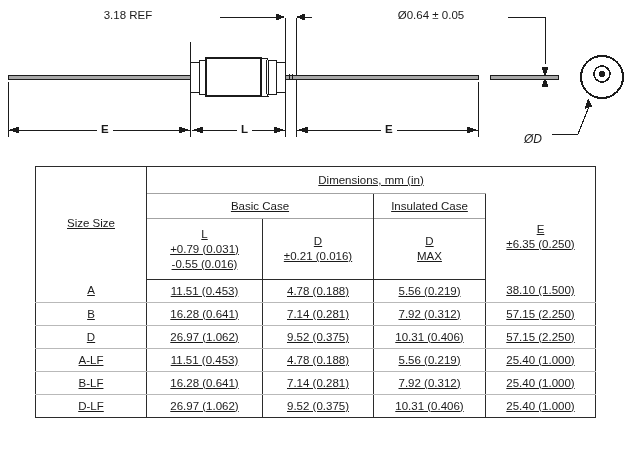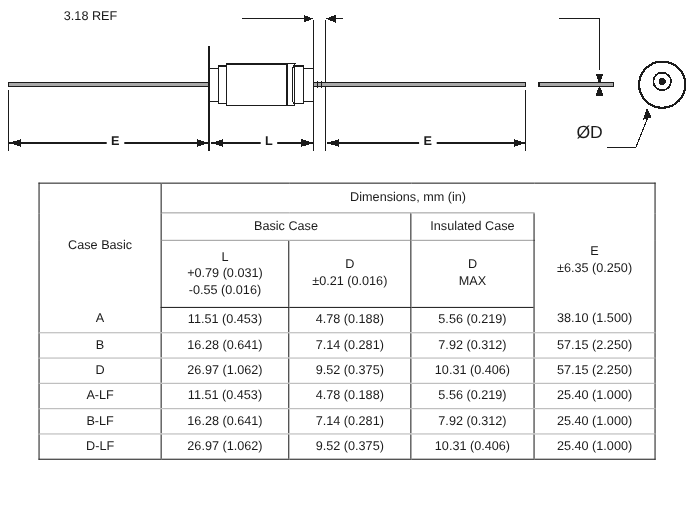--- a/index.html
+++ b/index.html
@@ -29,31 +29,33 @@
     position: absolute;
     font-size: 11.5px;
     line-height: 14px;
     white-space: nowrap;
     color: #1b1b1b;
   }
   #ref-dim-text {
     left: 58px;
     top: 8px;
     width: 140px;
+    text-align: center;
   }
   #lead-dia-text {
     left: 336px;
     top: 8px;
     width: 190px;
     text-align: center;
   }
   #od-label {
     left: 524px;
-    top: 114px;
-    font-size: 16px;
+    top: 132px;
+    font-size: 12px;
+    font-style: italic;
   }
   .dim-letter {
     position: absolute;
     font-size: 11.5px;
     font-weight: 700;
     background: #ffffff;
     padding: 0 4px;
     color: #1b1b1b;
   }
   #letter-e-left  { left: 97px;  top: 123px; }
@@ -78,21 +80,21 @@
     line-height: 15px;
     font-size: 11.5px;
   }
   .bx-l  { border-left:   1px solid #2b2b2b; }
   .bx-r  { border-right:  1px solid #2b2b2b; }
   .bx-t  { border-top:    1px solid #2b2b2b; }
   .bx-b  { border-bottom: 1px solid #2b2b2b; }
   .bx-bl { border-bottom: 1px solid #b9b9b9; }
   .bx-tl { border-top:    1px solid #a3a3a3; }
 
-  .cell-pad { padding: 3px 4px; }
+  .cell-pad { padding: 3px 4px; text-decoration: underline; }
   .sub { display: block; }
   .row-h { height: 23px; }
 </style>
 </head>
 <body>
 
 <div id="drawing">
 
   <svg width="630" height="160" viewBox="0 0 630 160">
     <g stroke="#1b1b1b" fill="none" stroke-width="1" shape-rendering="crispEdges">
@@ -152,40 +154,41 @@
       <path d="M478 130 L467 126.5 L467 133.5 Z" fill="#1b1b1b" stroke="none"></path>
 
     </g>
   </svg>
 
   <div class="dim-text" id="ref-dim-text">
     <div>3.18 REF</div>
   </div>
 
   <div class="dim-text" id="lead-dia-text">
+    <div>Ø0.64 ± 0.05</div>
   </div>
 
   <div class="dim-letter" id="letter-e-left">E</div>
   <div class="dim-letter" id="letter-l">L</div>
   <div class="dim-letter" id="letter-e-right">E</div>
   <div class="dim-text" id="od-label">ØD</div>
 </div>
 
 <table id="dim-table">
   <colgroup>
     <col style="width:111px">
     <col style="width:116px">
     <col style="width:111px">
     <col style="width:112px">
     <col style="width:110px">
   </colgroup>
   <tbody>
 
     <tr>
-      <td class="bx-l bx-t cell-pad" rowspan="3">Case Basic</td>
+      <td class="bx-l bx-t cell-pad" rowspan="3">Size Size</td>
       <td class="bx-l bx-t bx-r cell-pad" colspan="4" style="height:26px;">Dimensions, mm (in)</td>
     </tr>
 
     <tr>
       <td class="bx-l bx-tl cell-pad" colspan="2" style="height:24px;">Basic Case</td>
       <td class="bx-l bx-tl cell-pad">Insulated Case</td>
       <td class="bx-l bx-r cell-pad" rowspan="2">
         <span class="sub">E</span>
         <span class="sub">±6.35 (0.250)</span>
       </td>

